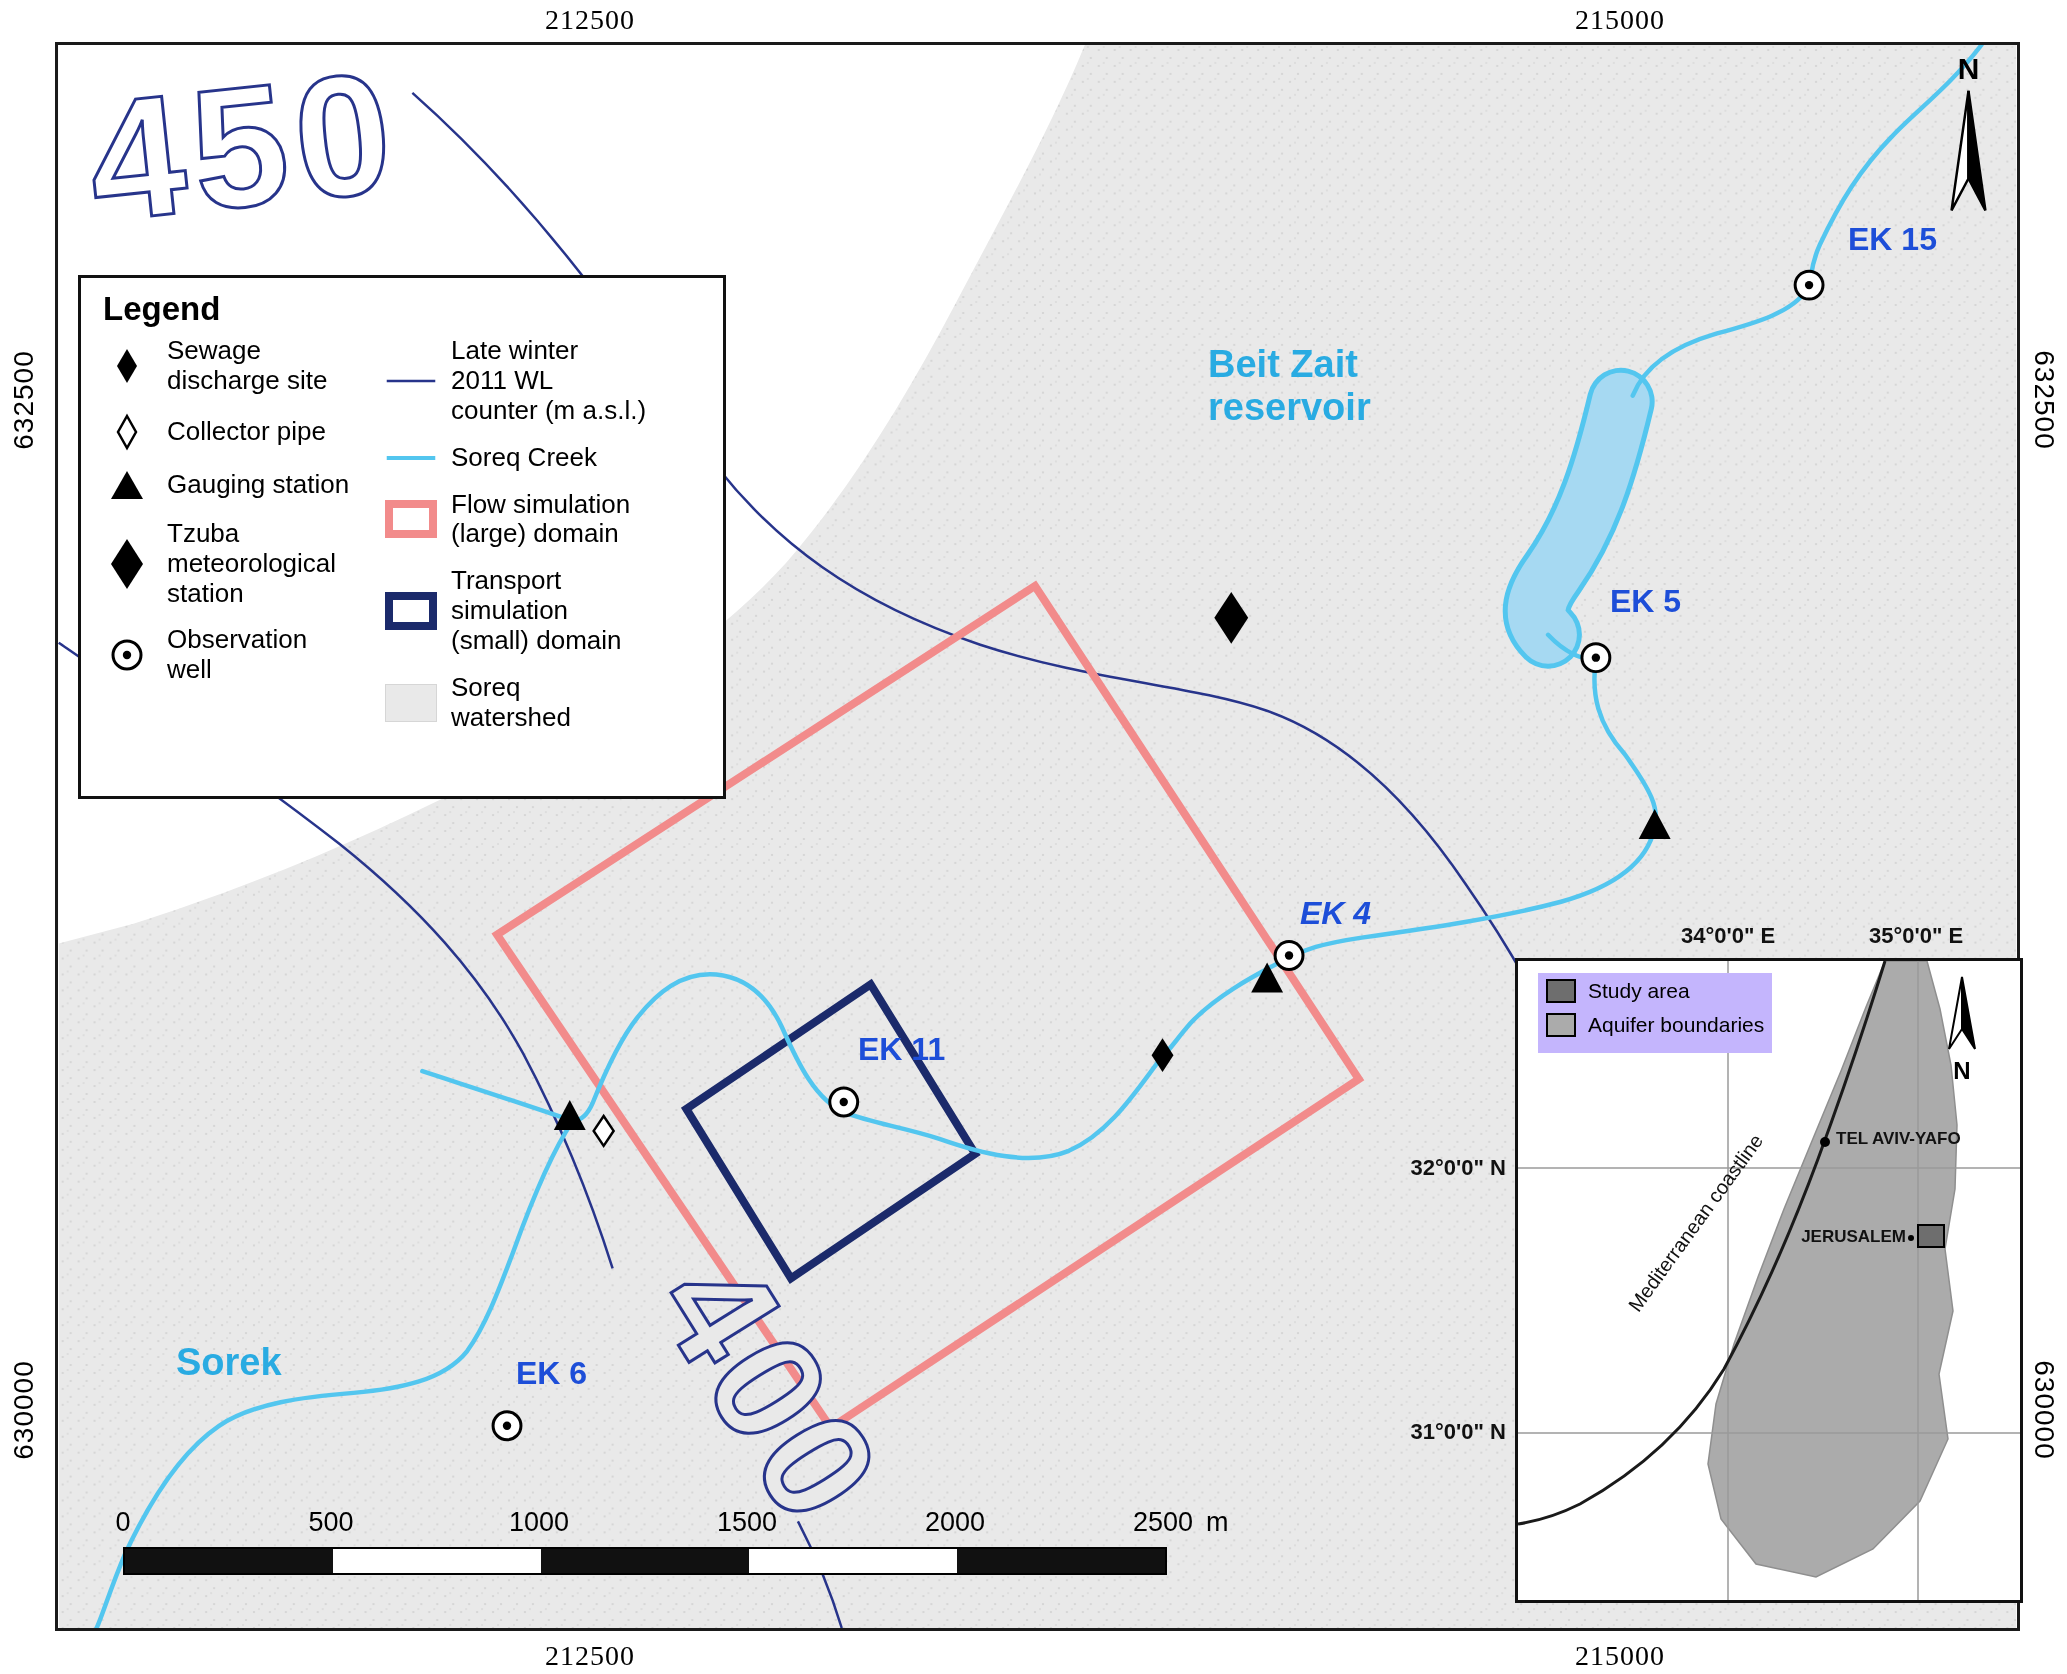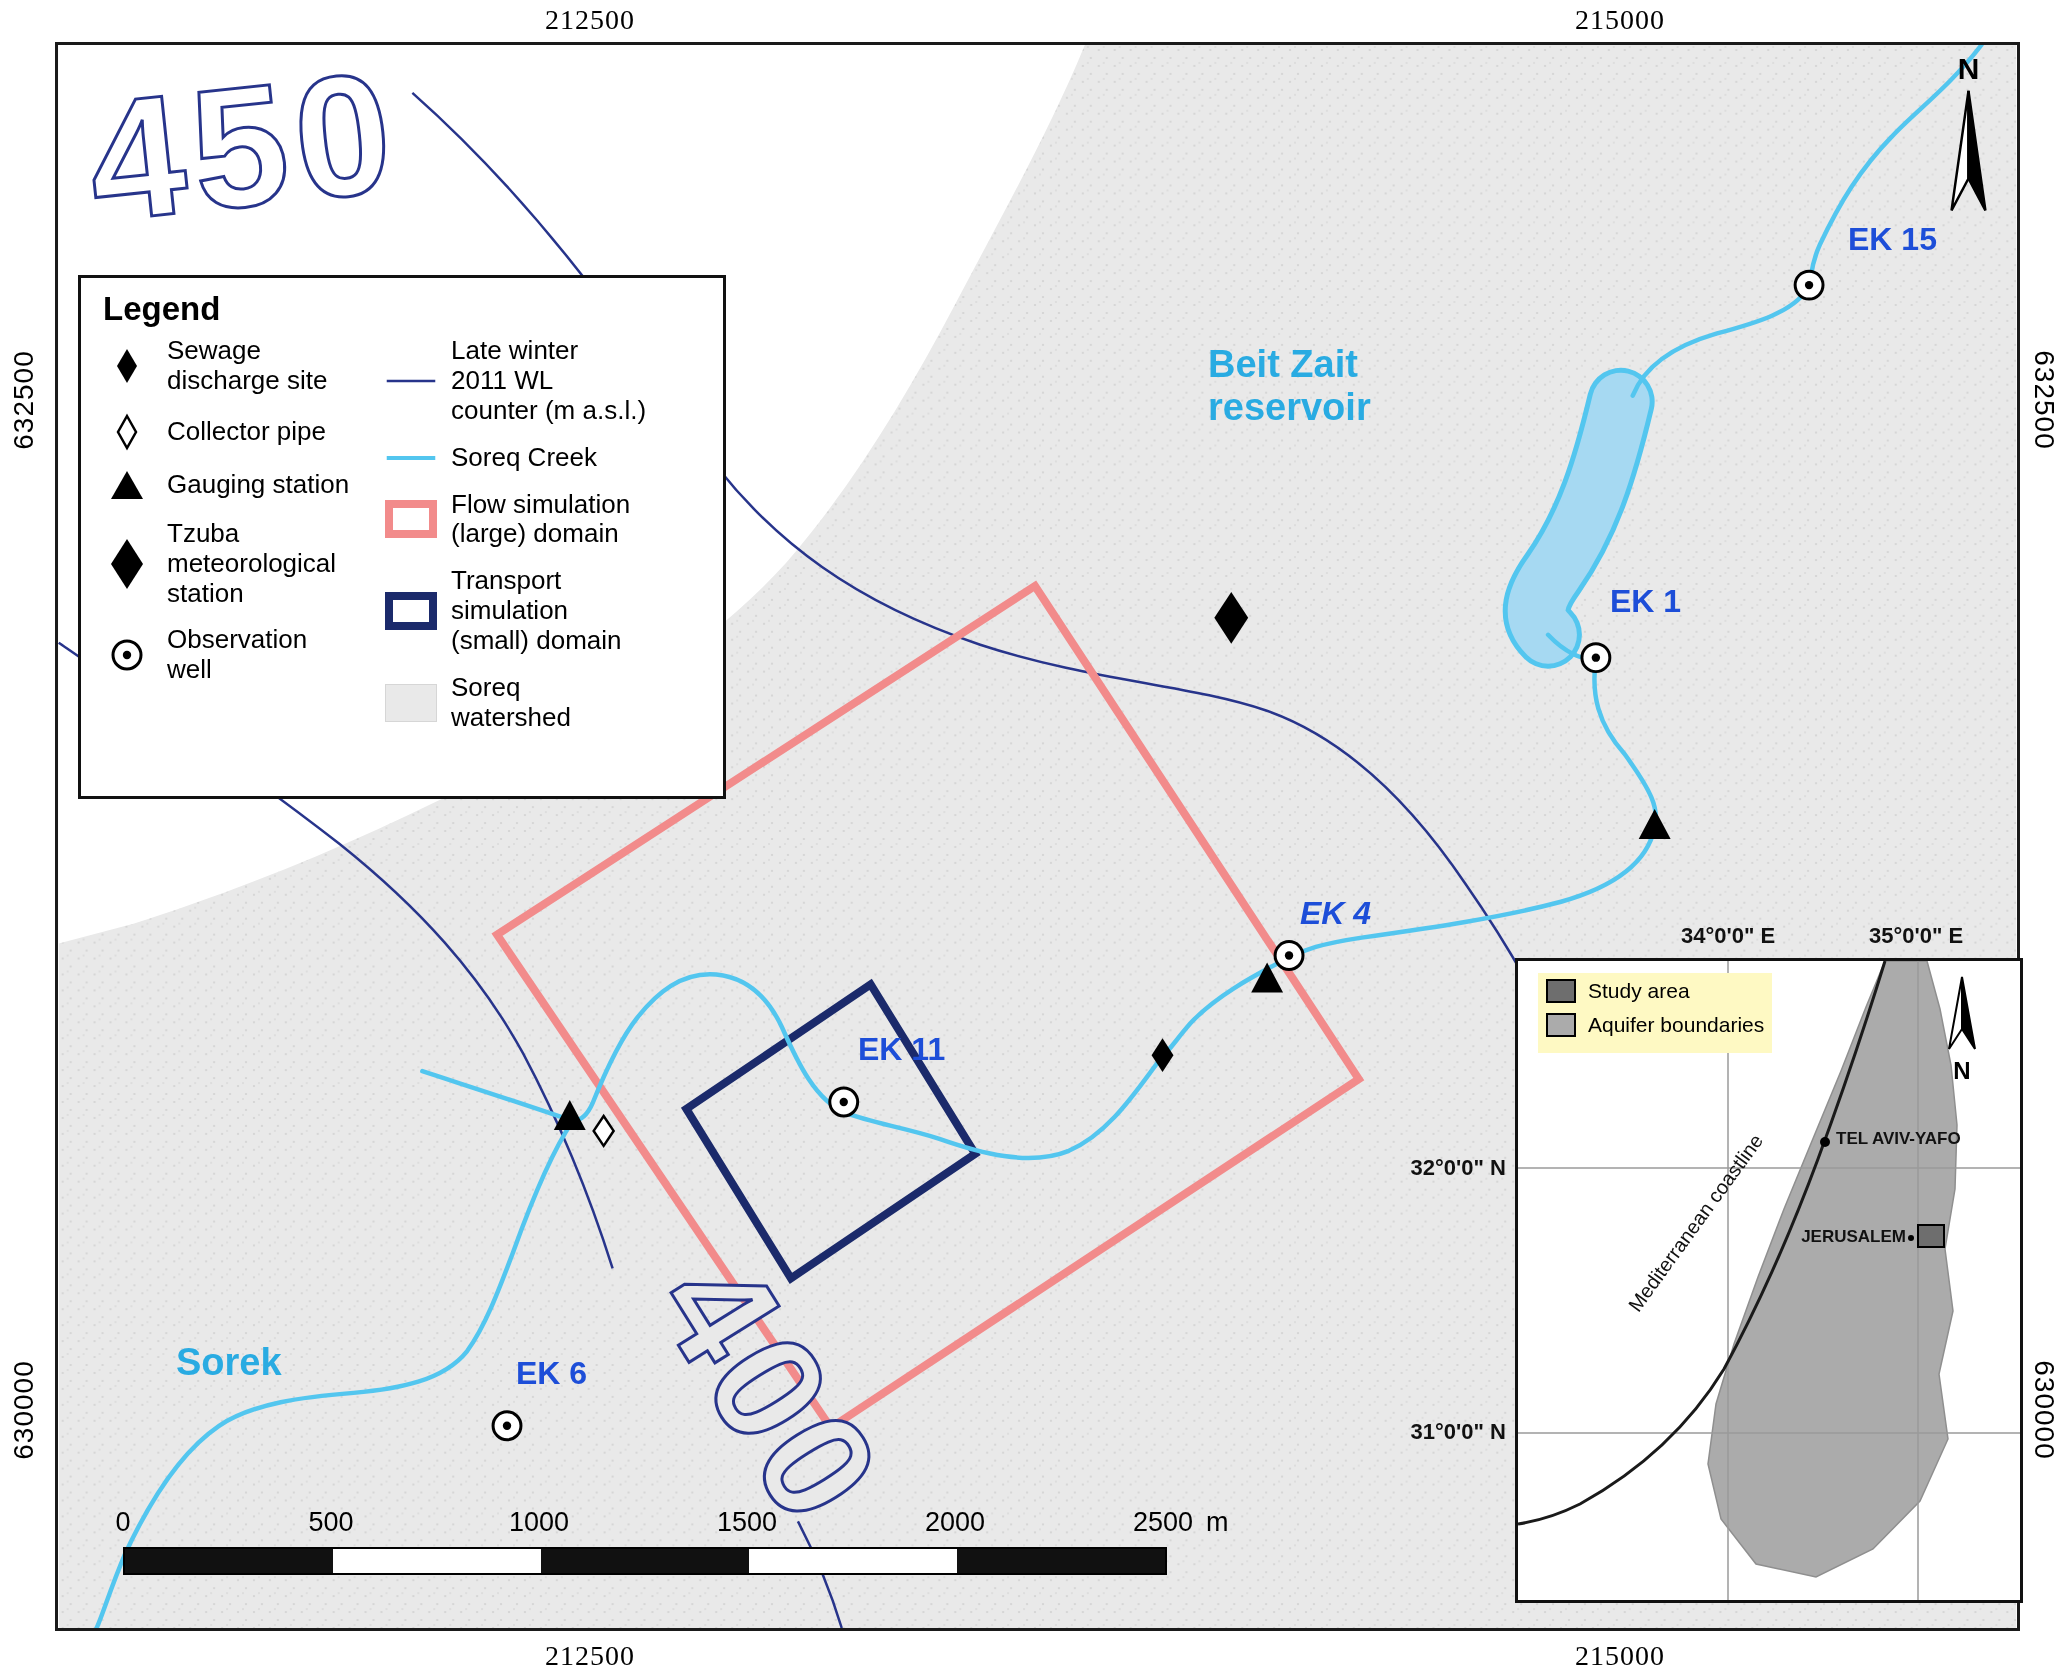--- a/index.html
+++ b/index.html
@@ -41,21 +41,21 @@
   .sb-tick{position:absolute;top:0;transform:translateX(-50%);font-size:27px;}
   .sb-unit{position:absolute;top:0;font-size:27px;}
   .sb-bar{position:absolute;left:15px;top:40px;width:1040px;height:24px;border:2px solid #000;display:flex;}
   .sb-seg{height:100%;flex:1;}
   .sb-seg.dark{background:#111;}
   .sb-seg.light{background:#fff;}
 
   
   .inset{position:absolute;left:1457px;top:913px;width:508px;height:645px;background:#fff;border:3px solid #111;box-sizing:border-box;}
   .inset-svg{position:absolute;left:0;top:0;width:100%;height:100%;}
-  .inset-legend{position:absolute;left:20px;top:12px;background:#fef9c3;padding:6px 8px;}
+  .inset-legend{position:absolute;left:20px;top:12px;background:#c4b5fd;padding:6px 8px;}
   .inset-leg-row{display:flex;align-items:center;gap:12px;margin-bottom:10px;}
   .inset-swatch{width:30px;height:24px;border:2px solid #000;box-sizing:border-box;flex:none;}
   .inset-swatch.study{background:#6e6e6e;}
   .inset-swatch.aquifer{background:#ababab;}
   .inset-leg-label{font-size:21px;}
   .inset-city{position:absolute;font-size:17px;font-weight:bold;color:#111;}
   .coast-label{position:absolute;left:178px;top:262px;transform:translate(-50%,-50%) rotate(-54deg);font-size:20px;color:#111;white-space:nowrap;}
   .inset-grid-label{position:absolute;font-size:22px;font-weight:bold;color:#111;white-space:nowrap;}
 </style>
 </head>
@@ -142,21 +142,21 @@
       <text font-size="155" font-weight="bold" letter-spacing="6" fill="#e9e9e9" stroke="#27348b" stroke-width="3" transform="translate(595,1262) rotate(58)">400</text>
 
       <g>
         <text x="1917" y="34" text-anchor="middle" font-size="30" font-weight="bold" fill="#000">N</text>
         <polygon points="1917,46 1900,166 1917,134" fill="#fff" stroke="#000" stroke-width="2.5"></polygon>
         <polygon points="1917,46 1934,166 1917,134" fill="#000" stroke="#000" stroke-width="2.5"></polygon>
       </g>
     </svg>
 
     <div class="lbl ek" style="left:1790px;top:176px;">EK 15</div>
-    <div class="lbl ek" style="left:1552px;top:538px;">EK 1</div>
+    <div class="lbl ek" style="left:1552px;top:538px;">EK 5</div>
     <div class="lbl ek" style="left:1242px;top:850px;font-style:italic;">EK 4</div>
     <div class="lbl ek" style="left:800px;top:986px;">EK 11</div>
     <div class="lbl ek" style="left:458px;top:1310px;">EK 6</div>
     <div class="lbl water center" style="left:1150px;top:298px;width:280px;">Beit Zait
 reservoir</div>
     <div class="lbl water" style="left:118px;top:1296px;">Sorek</div>
 
     <div class="legend">
       <div class="legend-title">Legend</div>
       <div class="legend-cols">

